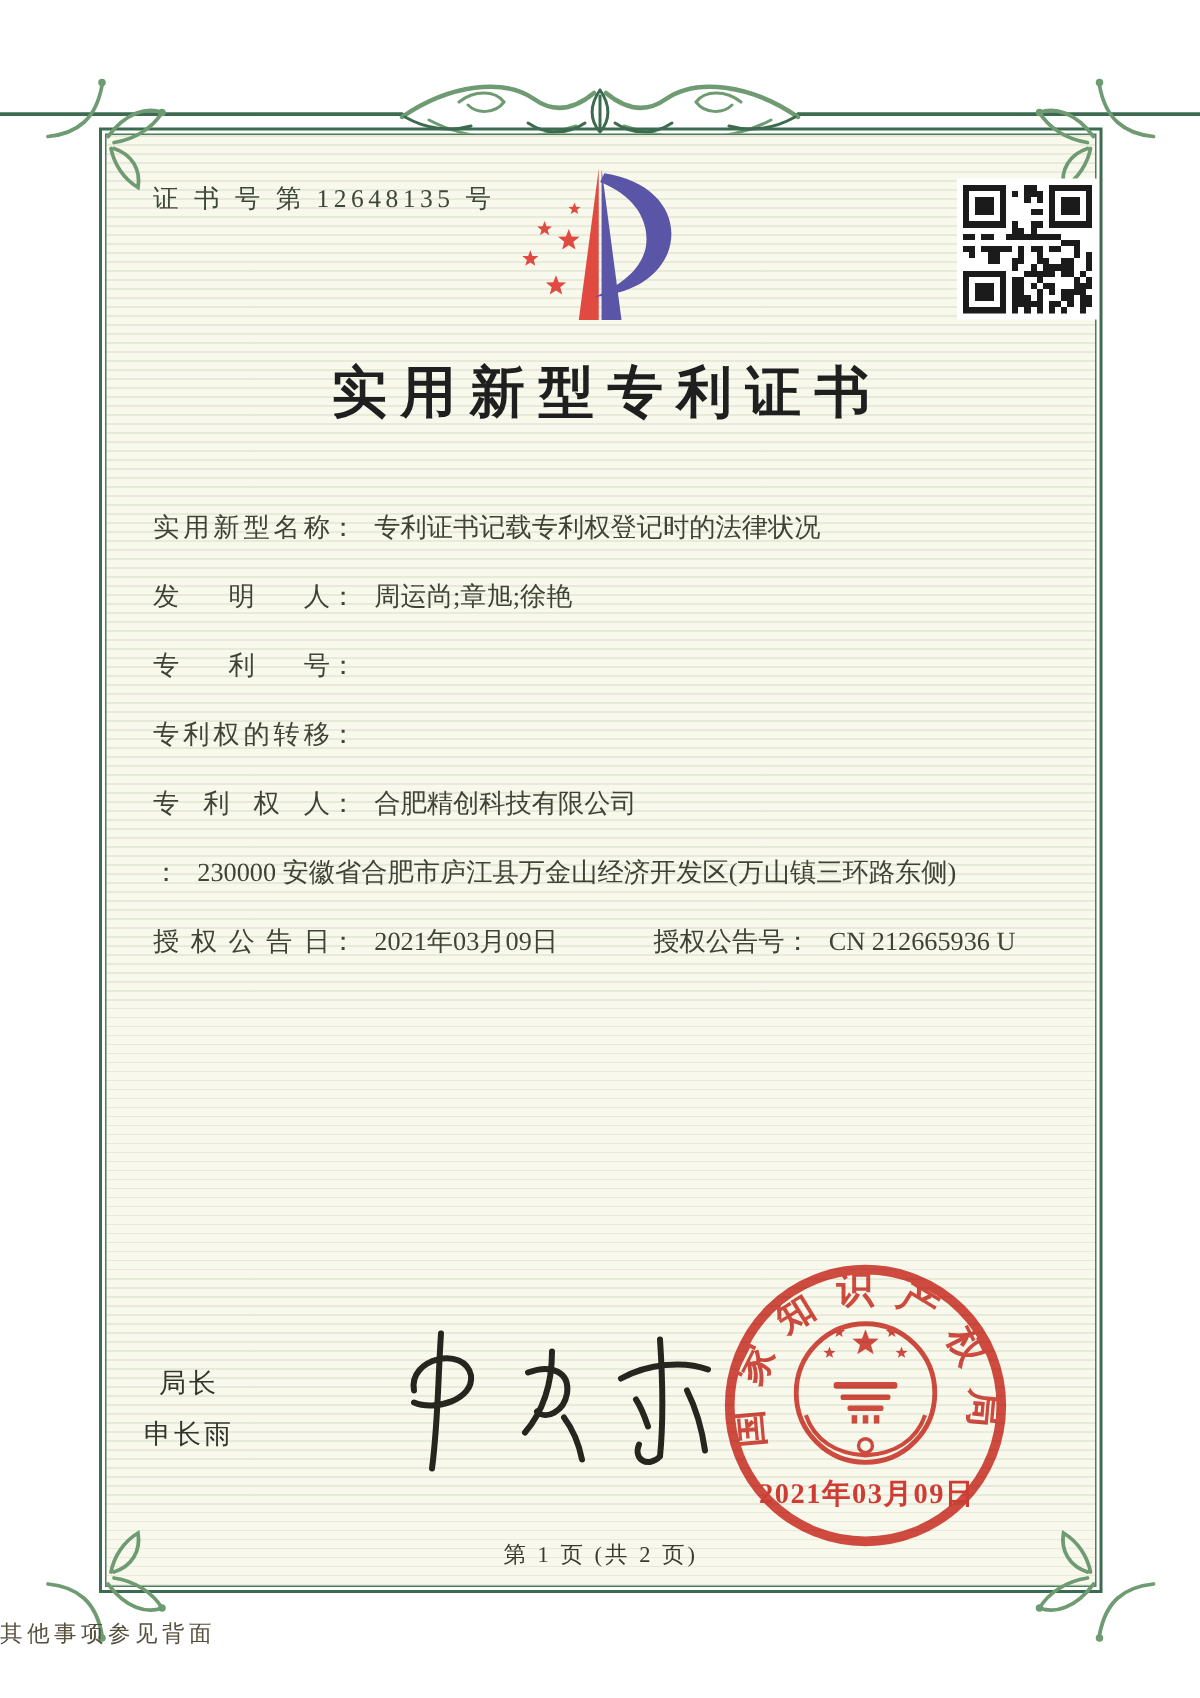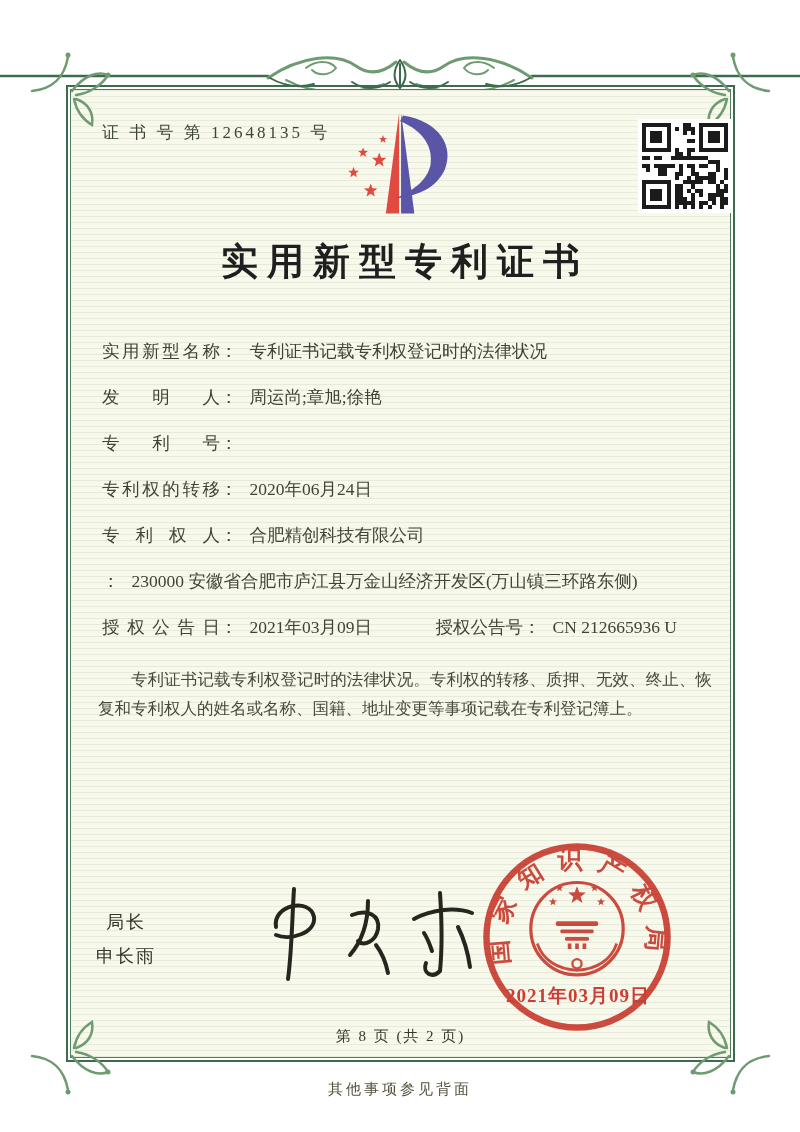--- a/index.html
+++ b/index.html
@@ -59,21 +59,21 @@
   .seal{position:absolute;left:412px;top:753px;width:194px;height:194px;opacity:.93;mix-blend-mode:multiply;}
   .seal-red-stroke{stroke:var(--seal-red);fill:none;}
   .seal-red-fill{fill:var(--seal-red);}
   .seal-ring-text{font-size:27px;letter-spacing:15px;fill:var(--seal-red);font-weight:bold;}
   .seal-date{position:absolute;left:416px;top:896px;width:188px;text-align:center;
     font-size:19px;font-weight:bold;color:#cf3c33;letter-spacing:1px;}
 
   .page-info{position:absolute;left:0;top:940px;width:100%;text-align:center;
     font-size:15px;letter-spacing:2px;color:#3a3a30;}
 
-  .back-note{position:absolute;left:0;top:1080px;width:100%;text-align:center;
+  .back-note{position:absolute;left:0;top:1080px;width:100%;text-align:left;
     font-size:15px;letter-spacing:3px;color:#55503e;}
 </style>
 </head>
 <body>
 
 <div class="page">
 
   <svg class="top-band" viewBox="0 0 800 76">
     <line x1="0" y1="38" x2="268" y2="38" class="green-stroke2" stroke-width="2.5"></line>
     <line x1="532" y1="38" x2="800" y2="38" class="green-stroke2" stroke-width="2.5"></line>
@@ -403,21 +403,20 @@
           <span class="f-colon">：</span>
         <span class="f-value">周运尚;章旭;徐艳</span>
       </div>
       <div class="f-row">
         <span class="f-label">专利号</span>
           <span class="f-colon">：</span>
       </div>
       <div class="f-row">
         <span class="f-label">专利权的转移</span>
           <span class="f-colon">：</span>
-        <span class="f-value">2020年06月24日</span>
       </div>
       <div class="f-row">
         <span class="f-label">专利权人</span>
           <span class="f-colon">：</span>
         <span class="f-value">合肥精创科技有限公司</span>
       </div>
       <div class="f-row">
           <span class="f-colon">：</span>
         <span class="f-value">230000 安徽省合肥市庐江县万金山经济开发区(万山镇三环路东侧)</span>
       </div>
@@ -425,21 +424,20 @@
         <span class="f-label">授权公告日</span>
           <span class="f-colon">：</span>
         <span class="grant-value">2021年03月09日</span>
         <span class="grant-label2">授权公告号</span>
           <span class="f-colon">：</span>
         <span class="grant-value2">CN 212665936 U</span>
       </div>
     </div>
 
     <div class="paragraphs">
-      <p>专利证书记载专利权登记时的法律状况。专利权的转移、质押、无效、终止、恢复和专利权人的姓名或名称、国籍、地址变更等事项记载在专利登记簿上。</p>
     </div>
 
     <div class="sig-block">
       <div>局长</div>
       <div>申长雨</div>
     </div>
     <svg class="sig-svg" viewBox="0 0 276 118">
       <path class="sig-path" d="M58,52 C54,30 92,22 96,42 C98,58 72,66 58,60"></path>
       <path class="sig-path" d="M76,14 C74,44 74,74 70,104"></path>
       <path class="sig-path" d="M150,26 C150,48 144,66 132,80"></path>
@@ -473,17 +471,17 @@
         <rect x="92" y="105" width="26" height="4" rx="1.5" class="seal-red-fill"></rect>
         <rect x="95" y="112" width="4" height="6" class="seal-red-fill"></rect>
         <rect x="103" y="112" width="4" height="6" class="seal-red-fill"></rect>
         <rect x="111" y="112" width="4" height="6" class="seal-red-fill"></rect>
         <path class="seal-red-stroke" stroke-width="3" d="M62,112 C68,130 84,140 105,141 C126,140 142,130 148,112"></path>
         <circle cx="105" cy="134" r="5" class="seal-red-stroke" stroke-width="2.5"></circle>
       </g>
     </svg>
     <div class="seal-date">2021年03月09日</div>
 
-    <div class="page-info">第 8 页 (共 2 页)</div>
+    <div class="page-info">第 1 页 (共 2 页)</div>
   </div>
 
   <div class="back-note">其他事项参见背面</div>
 </div>
 
 </body></html>

